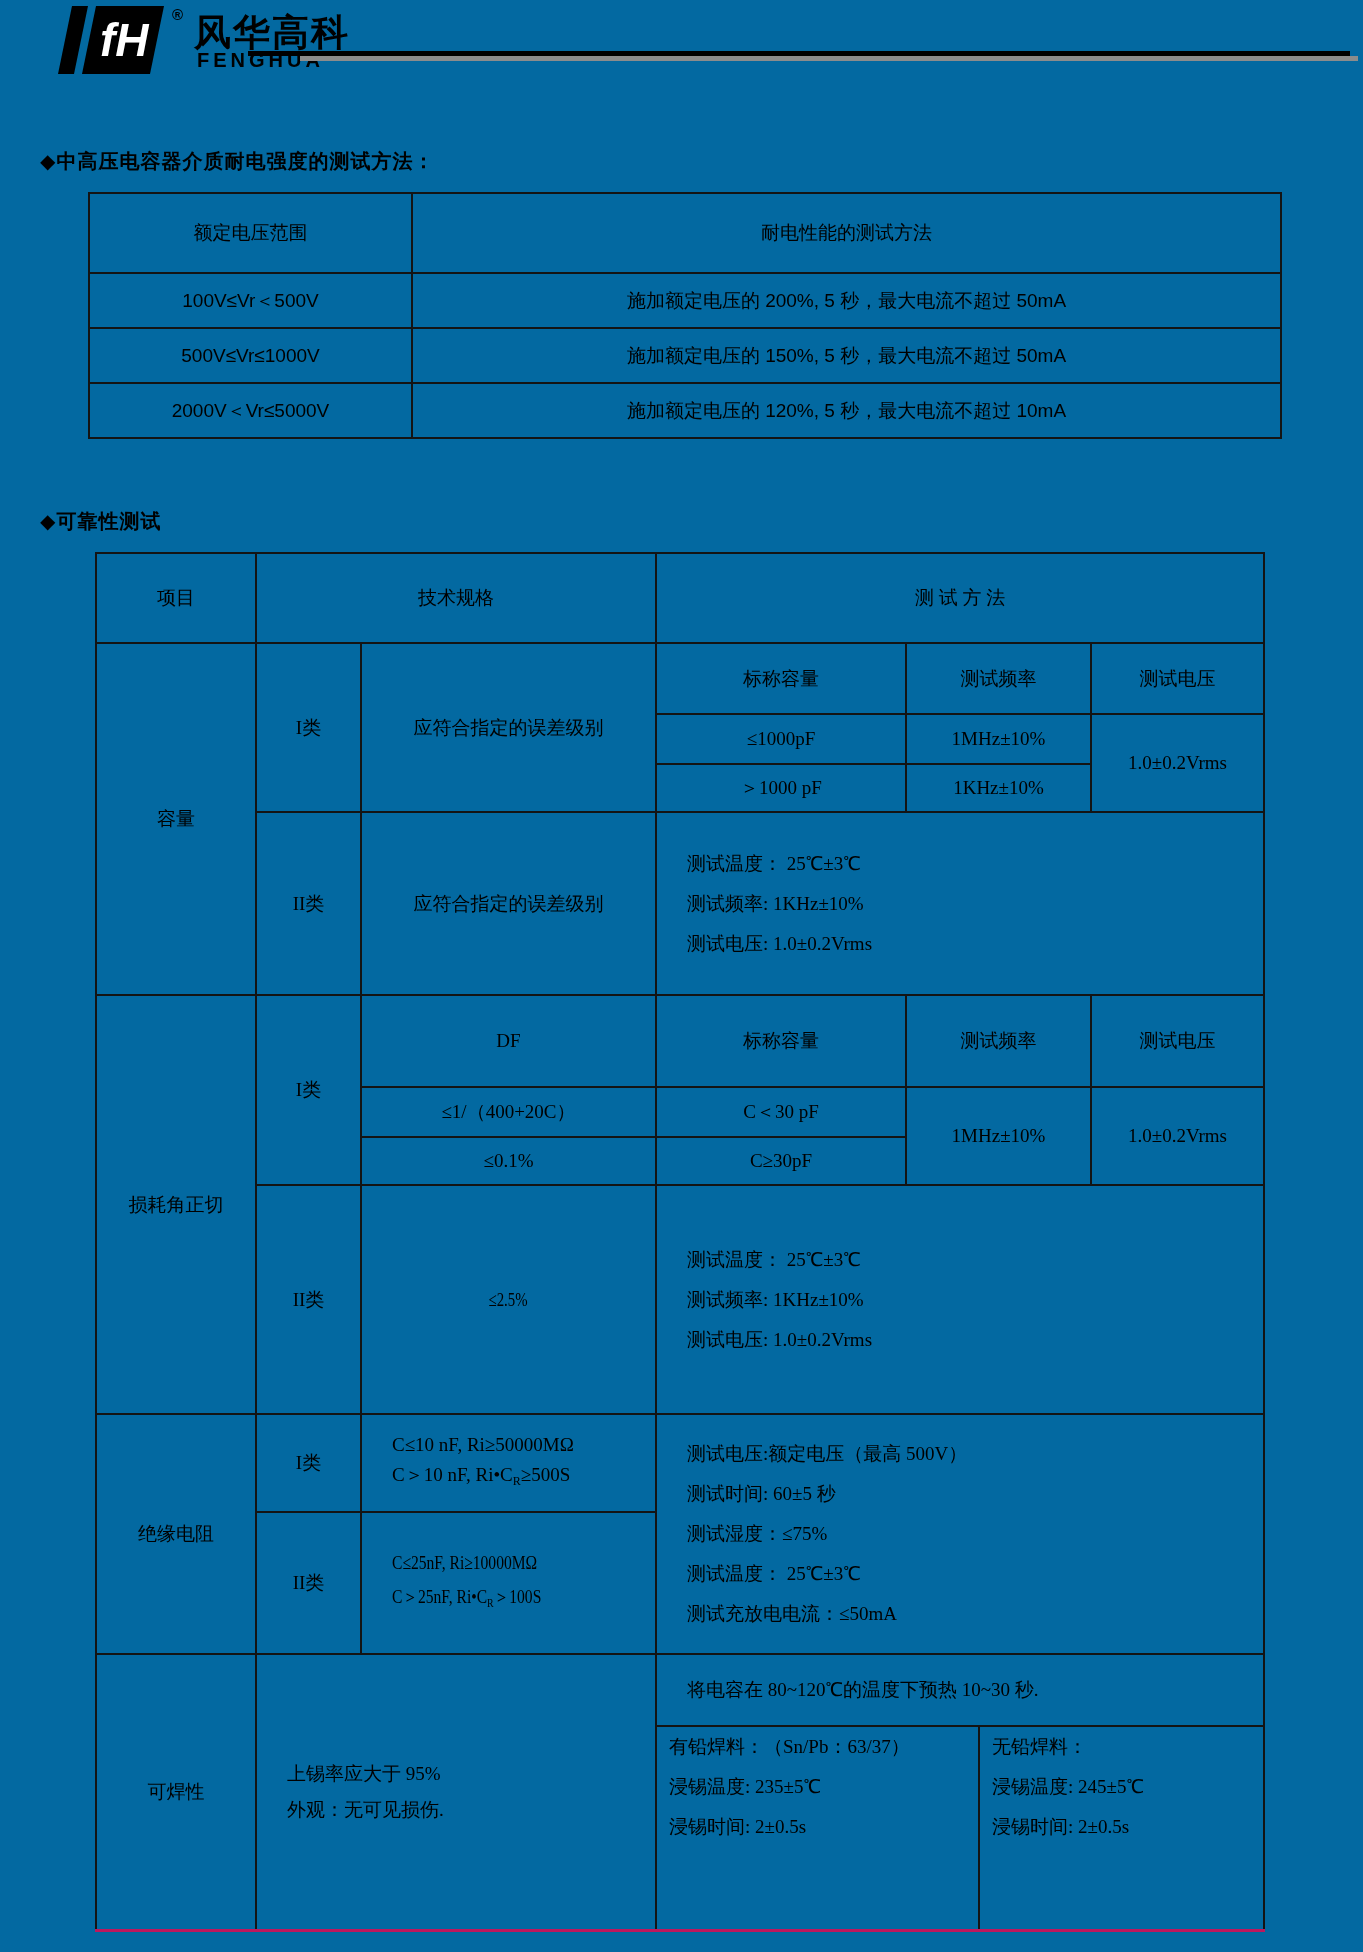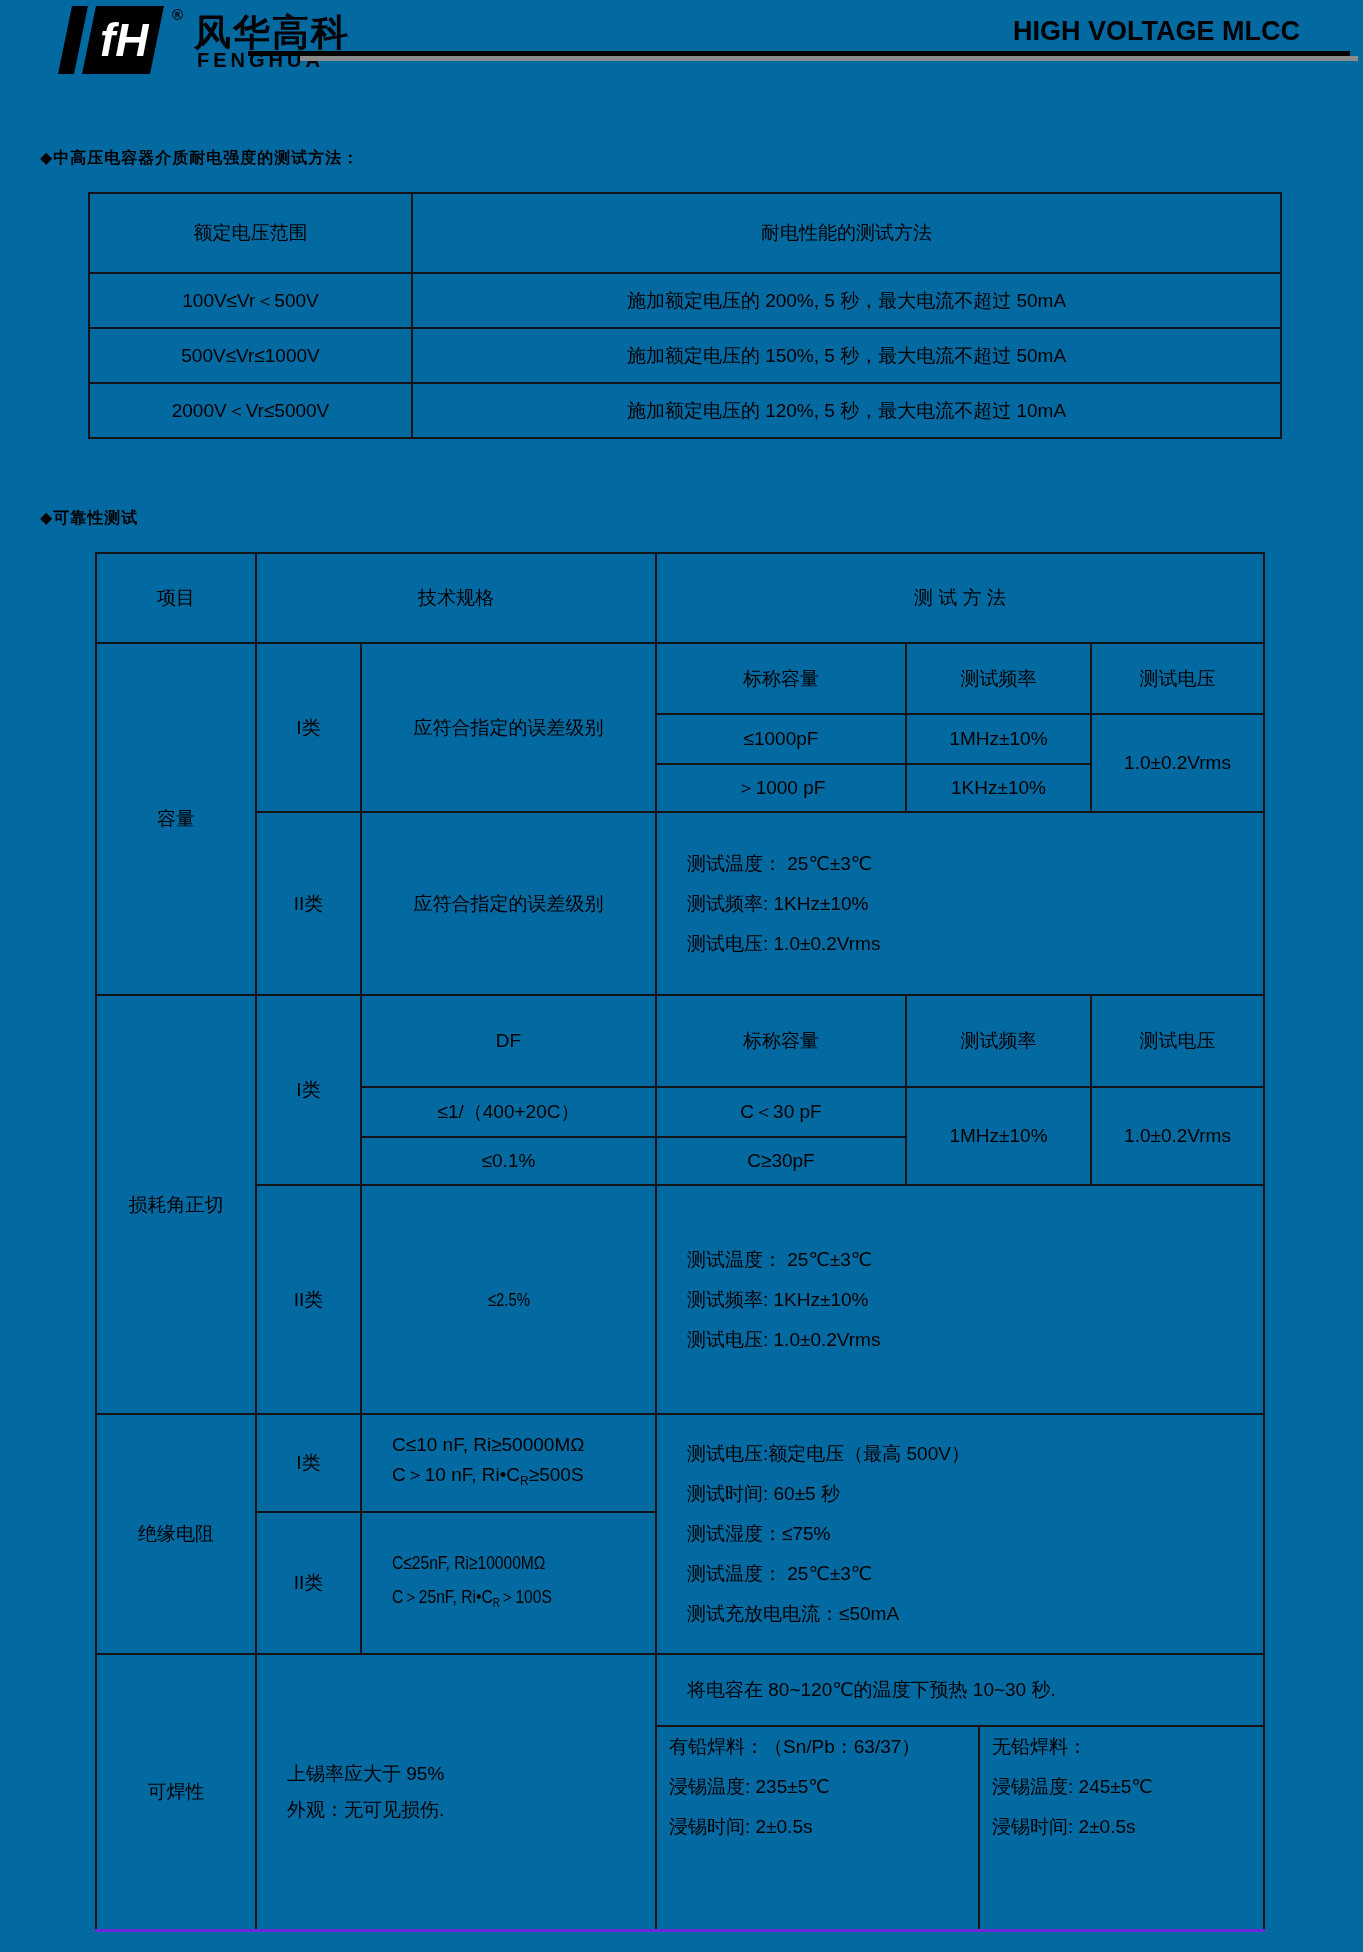--- a/index.html
+++ b/index.html
@@ -9,32 +9,32 @@
 
   
   .logo-icon{left:58px;top:6px;}
   .reg{left:172px;top:6px;font-size:15px;font-weight:bold;}
   .logo-cn{left:194px;top:8px;font-size:37px;font-weight:bold;letter-spacing:2px;}
   .logo-en{left:197px;top:49px;font-size:20px;font-weight:bold;letter-spacing:4px;}
   .hv-title{left:950px;top:16px;width:350px;text-align:right;font-size:27px;font-weight:bold;}
   .bar-black{left:248px;top:51px;width:1102px;height:5px;background:#000;}
   .bar-gray{left:300px;top:56px;width:1058px;height:5px;background:#8c8c8c;}
 
-  .sec-title{font-size:16px;font-weight:bold;letter-spacing:1px;}
+  .sec-title{font-size:20px;font-weight:bold;letter-spacing:1px;}
   .title1{left:40px;top:148px;}
   .title2{left:40px;top:508px;}
 
   table{border-collapse:collapse;table-layout:fixed;}
   td{border:2px solid #141414;text-align:center;vertical-align:middle;
      font-size:19px;padding:0 6px;overflow:hidden;}
   td.l{text-align:left;padding-left:30px;}
   td.np{padding:0;}
   .lines{line-height:40px;}
   .t1{left:88px;top:192px;width:1192px;}
-  .t2{left:95px;top:552px;width:1168px;border-bottom:3px solid #6d28d9;}
+  .t2{left:95px;top:552px;width:1168px;border-bottom:3px solid #be185d;font-family:Liberation Serif, serif;}
   .subr{font-size:12px;vertical-align:-4px;}
   .cx{display:inline-block;transform:scaleX(0.82);transform-origin:left center;white-space:nowrap;}
   .cxc{display:inline-block;transform:scaleX(0.78);transform-origin:center center;white-space:nowrap;}
   .split{display:flex;width:100%;height:202px;}
   .split .box{display:flex;flex-direction:column;justify-content:flex-start;text-align:left;
               padding-left:12px;line-height:40px;}
   .split .box1{width:51%;border-right:2px solid #141414;}
   .split .box2{flex:1;}
 </style>
 </head>
@@ -43,21 +43,20 @@
 <div class="page">
 
   <svg class="abs logo-icon" width="112" height="68" viewBox="0 0 112 68">
     <polygon points="14,0 30,0 16,68 0,68" fill="#000"></polygon>
     <polygon points="38,0 106,0 92,68 24,68" fill="#000"></polygon>
     <text x="42" y="50" fill="#fff" font-size="46" font-style="italic" font-weight="bold" font-family="Liberation Sans, sans-serif">fH</text>
   </svg>
   <div class="abs reg">®</div>
   <div class="abs logo-cn">风华高科</div>
   <div class="abs logo-en">FENGHUA</div>
-  <div class="abs hv-title">HIGH VOLTAGE MLCC</div>
   <div class="abs bar-black"></div>
   <div class="abs bar-gray"></div>
 
   <div class="abs sec-title title1">◆中高压电容器介质耐电强度的测试方法：</div>
 
   <table class="abs t1">
     <colgroup>
         <col style="width:323px">
         <col style="width:869px">
       </colgroup>

